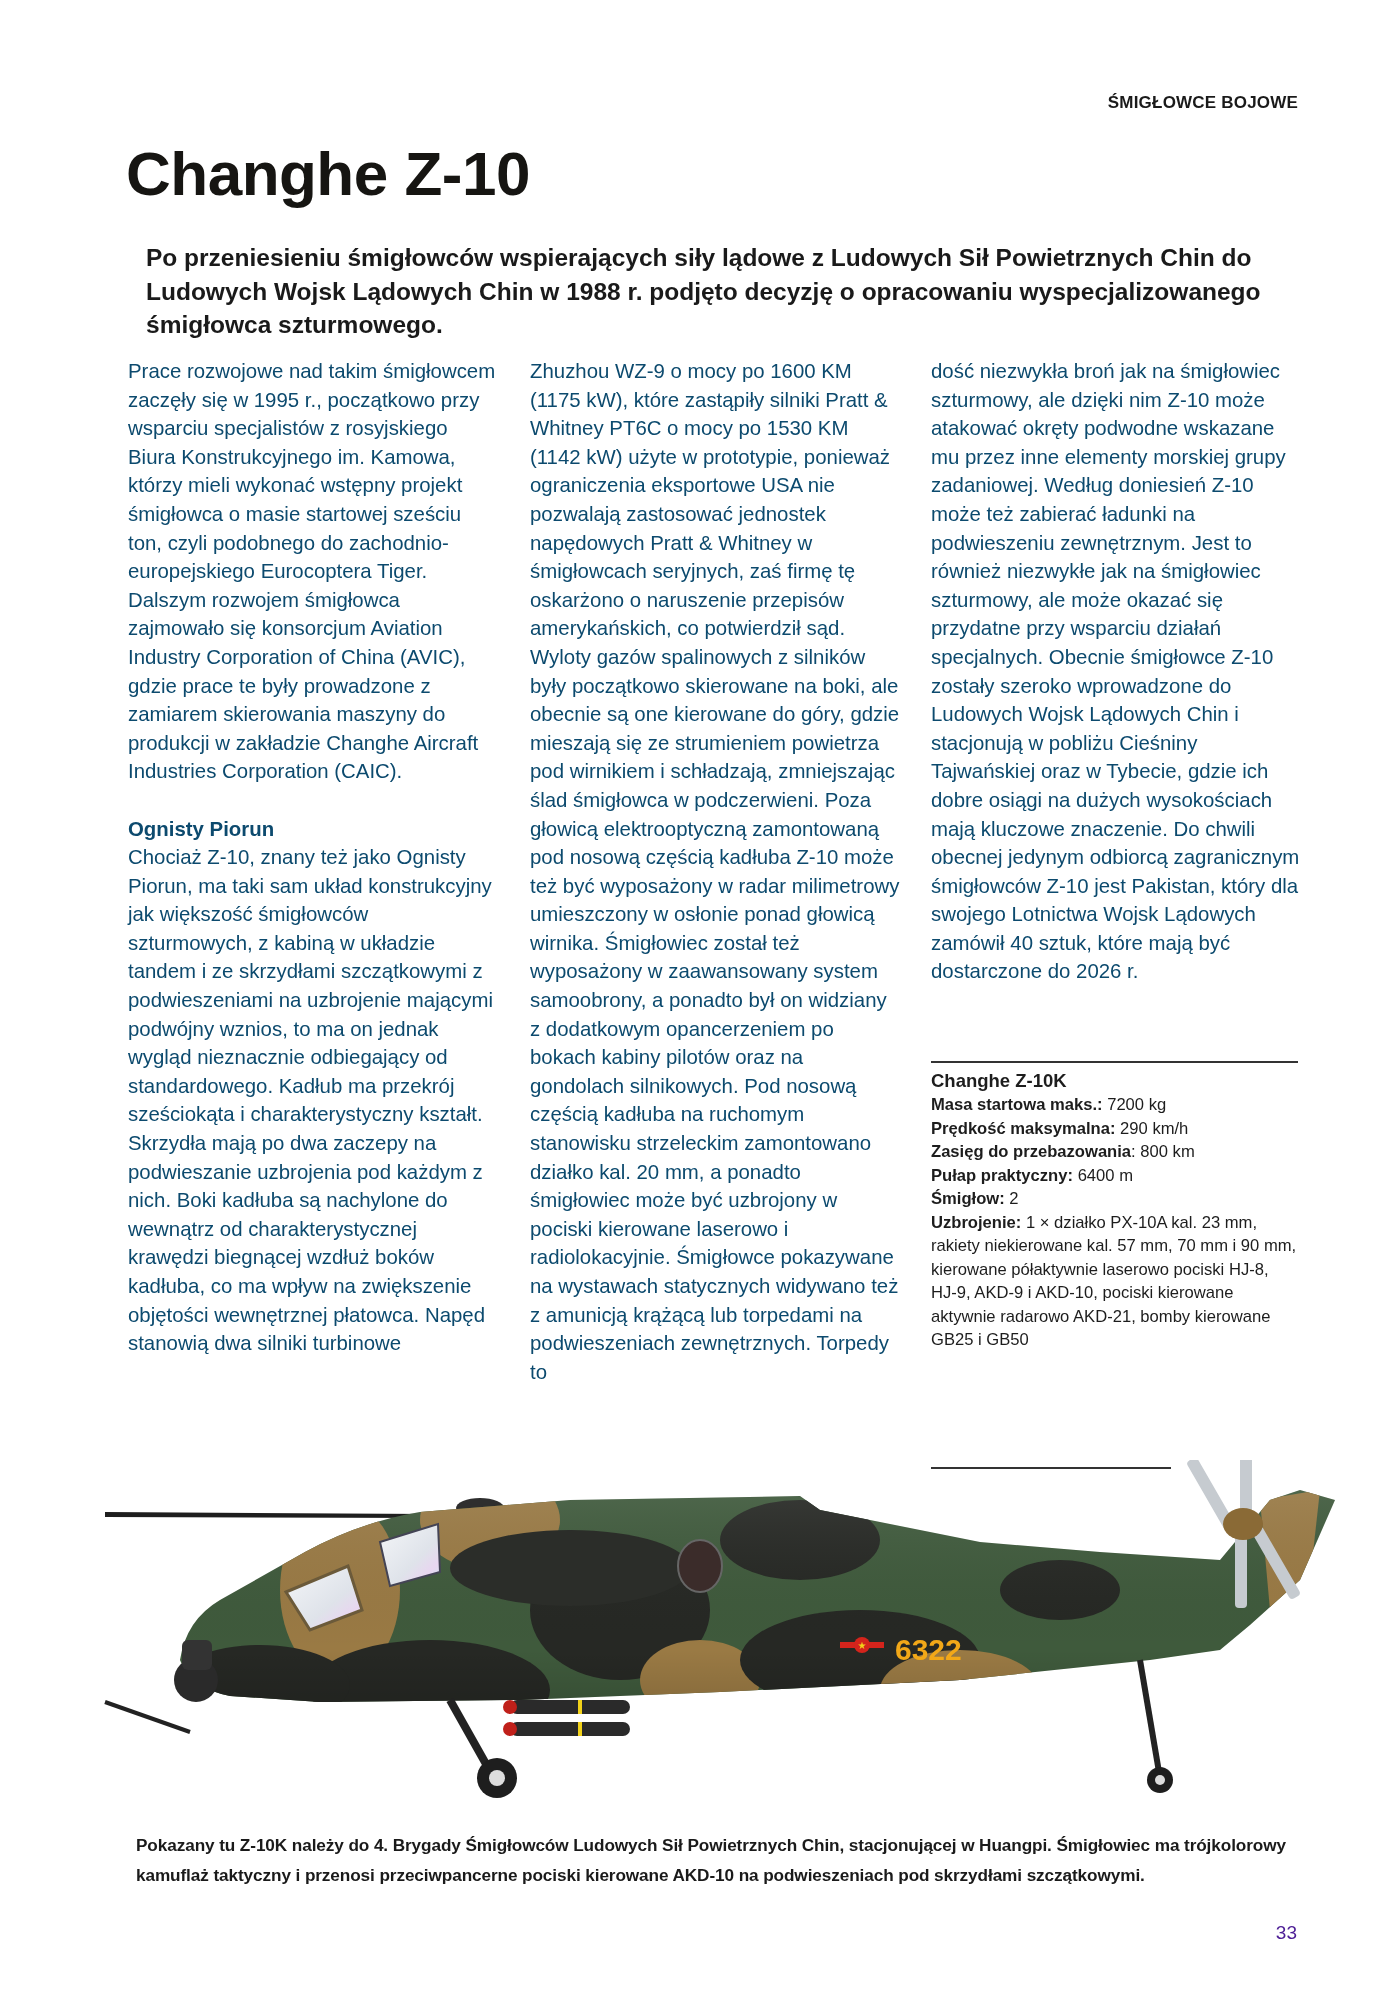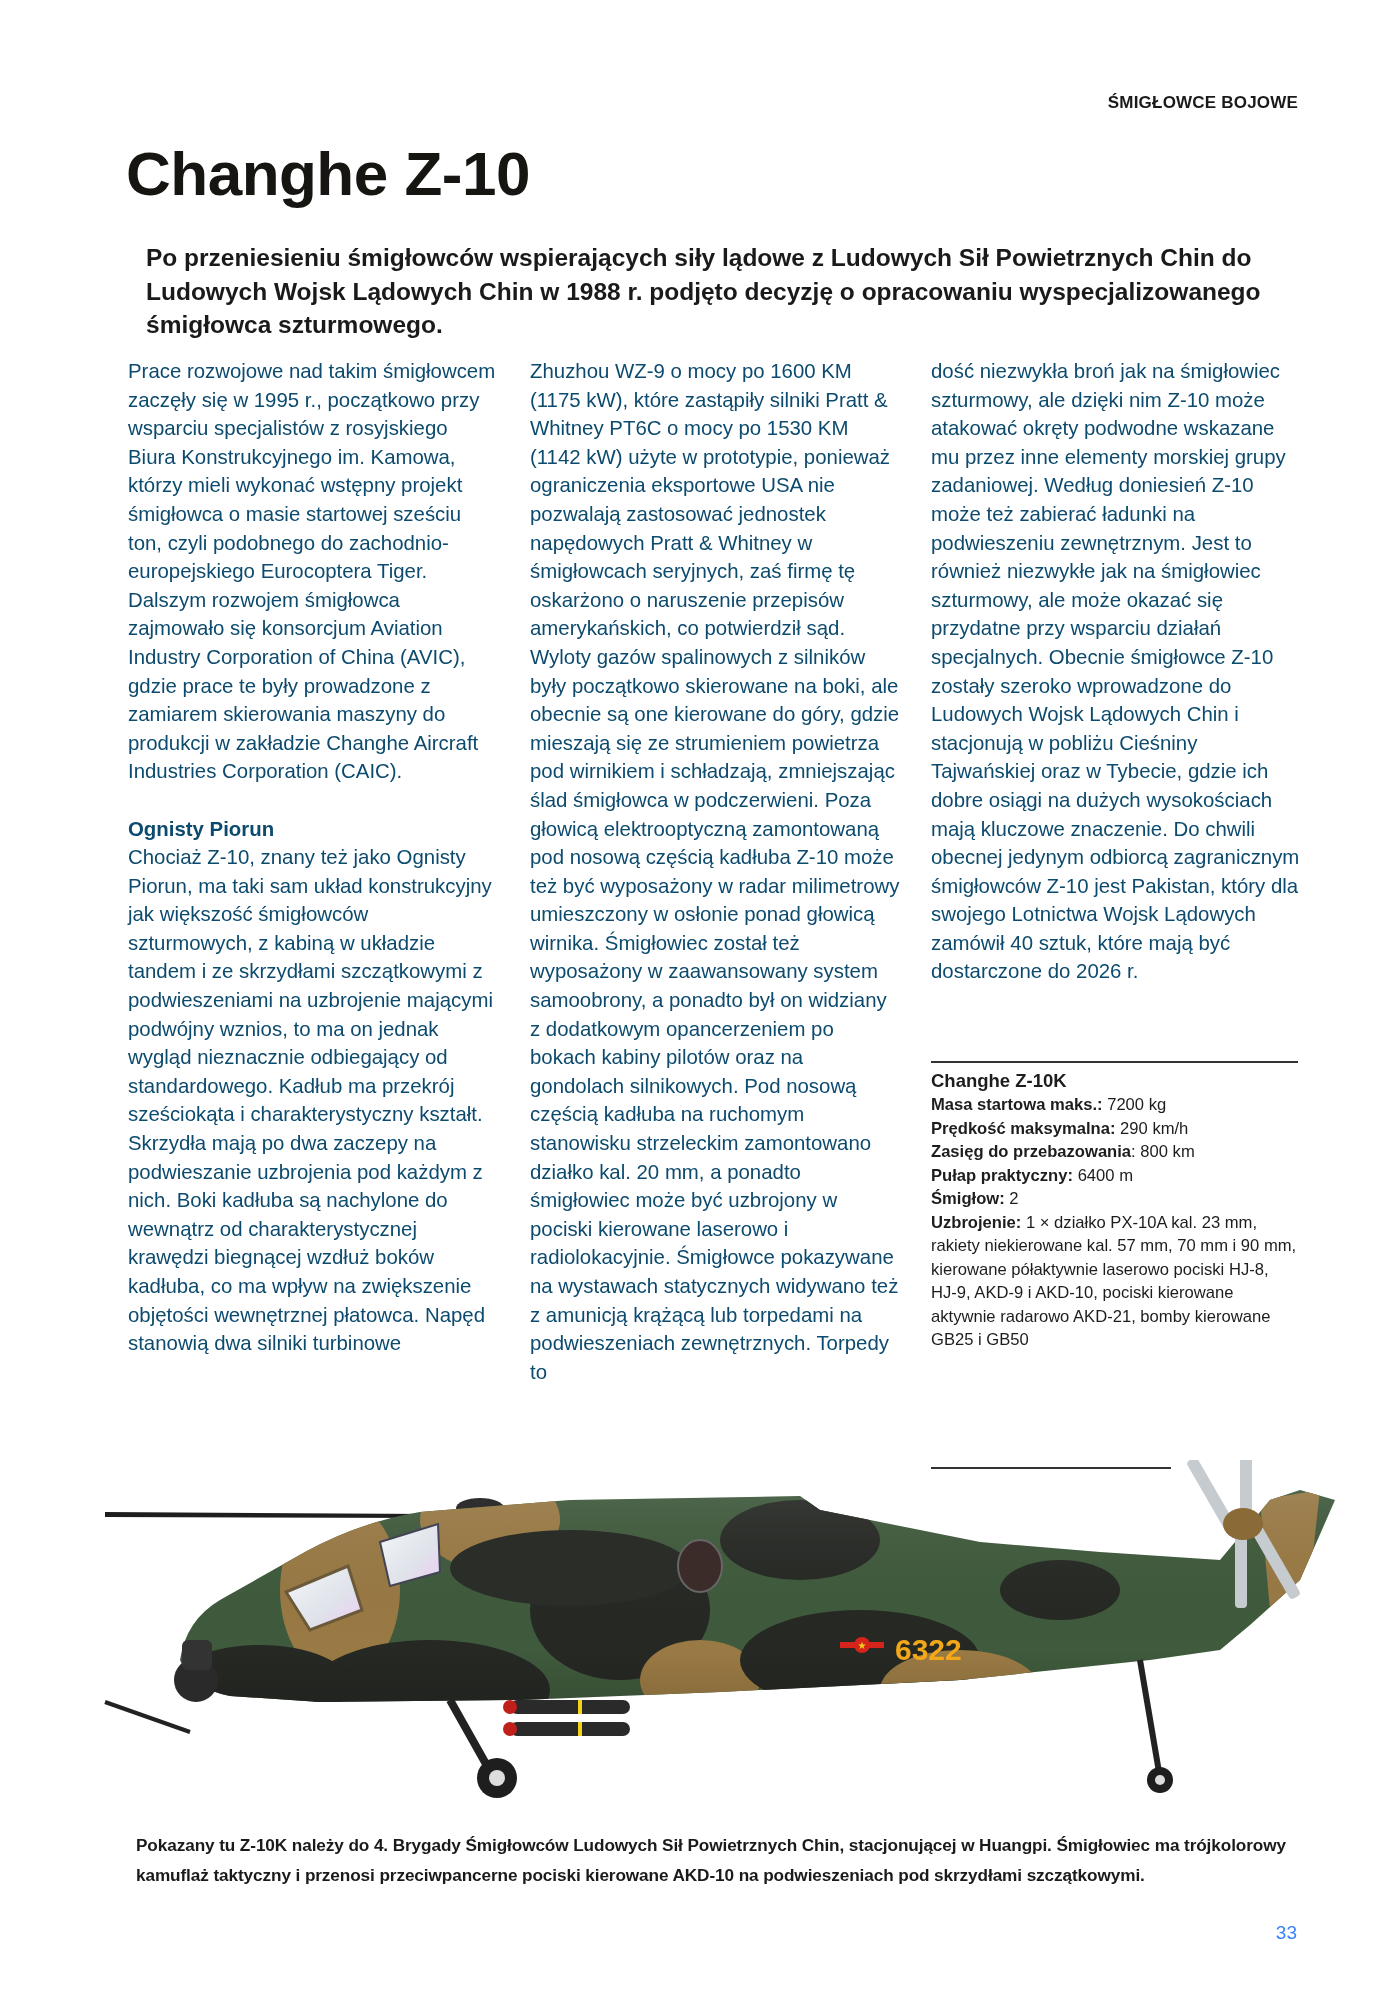--- a/index.html
+++ b/index.html
@@ -12,21 +12,21 @@
   .col1 { left: 128px; }
   .col2 { left: 530px; }
   .col3 { left: 931px; }
   .subhead { font-weight: bold; margin-top: 28.6px !important; }
   .spec { position: absolute; top: 1061px; left: 931px; width: 367px; border-top: 2px solid #333; padding-top: 6px; font-size: 16.6px; line-height: 23.5px; color: #1d1d1d; font-family: "Liberation Sans", sans-serif; }
   .spec .spec-title { font-weight: bold; font-size: 18.5px; line-height: 24px; }
   .spec b { font-weight: bold; }
   .spec-end-rule { position: absolute; top: 1467px; left: 931px; width: 240px; height: 0; border-top: 2px solid #333; }
   .illustration { position: absolute; left: 100px; top: 1460px; width: 1300px; height: 345px; }
   .caption { position: absolute; top: 1822px; left: 128px; width: 1170px; margin: 8px; font-size: 17.2px; font-weight: bold; line-height: 30px; color: #1a1a1a; letter-spacing: -0.1px; }
-  .page-number { position: absolute; top: 1922px; right: 103px; font-size: 19px; color: #3b82f6; }
+  .page-number { position: absolute; top: 1922px; right: 103px; font-size: 19px; color: #4c1d95; }
 </style>
 </head>
 <body>
 
 <div class="section-tag">ŚMIGŁOWCE BOJOWE</div>
 
 <h1 class="title">Changhe Z-10</h1>
 
 <p class="lead">Po przeniesieniu śmigłowców wspierających siły lądowe z Ludowych Sił Powietrznych Chin do Ludowych Wojsk Lądowych Chin w 1988 r. podjęto decyzję o opracowaniu wyspecjalizowanego śmigłowca szturmowego.</p>
 

